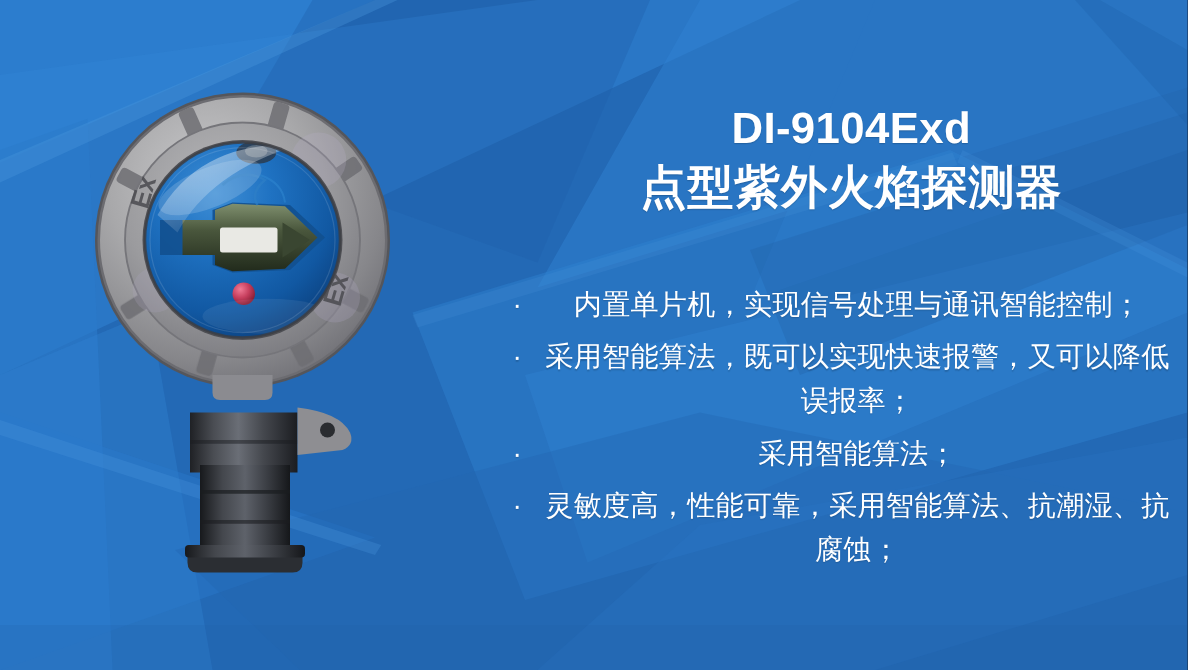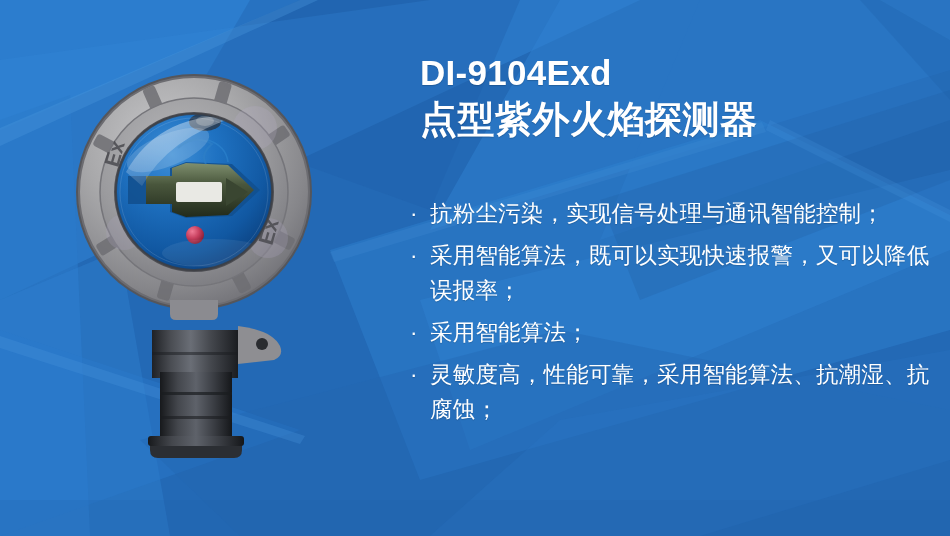--- a/index.html
+++ b/index.html
@@ -33,22 +33,23 @@
     width: 400px;
     height: 536px;
     pointer-events: none;
   }
   #product svg { display: block; width: 400px; height: 536px; }
 
   
   #text-col {
     position: absolute;
     left: 408px;
-    top: 50px;
+    top: 80px;
     width: 534px;
+    text-align: center;
   }
   .title-line {
     color: #ffffff;
     font-size: 35px;
     font-weight: bold;
     letter-spacing: 0.3px;
     line-height: 46px;
     margin: 0 0 0 12px;
     white-space: nowrap;
     text-shadow: 0 1px 1px rgba(0,0,0,0.18);
@@ -279,21 +280,21 @@
 
   <div id="text-col">
 
     <h1 class="title-line">DI-9104Exd</h1>
 
     <h2 class="subtitle-line">点型紫外火焰探测器</h2>
 
     <ul id="bullets">
       <li class="bullet">
         <span class="dot">·</span>
-        <span class="btext">抗粉尘污染，实现信号处理与通讯智能控制；</span>
+        <span class="btext">内置单片机，实现信号处理与通讯智能控制；</span>
       </li>
       <li class="bullet">
         <span class="dot">·</span>
         <span class="btext">采用智能算法，既可以实现快速报警，又可以降低误报率；</span>
       </li>
       <li class="bullet">
         <span class="dot">·</span>
         <span class="btext">采用智能算法；</span>
       </li>
       <li class="bullet">

